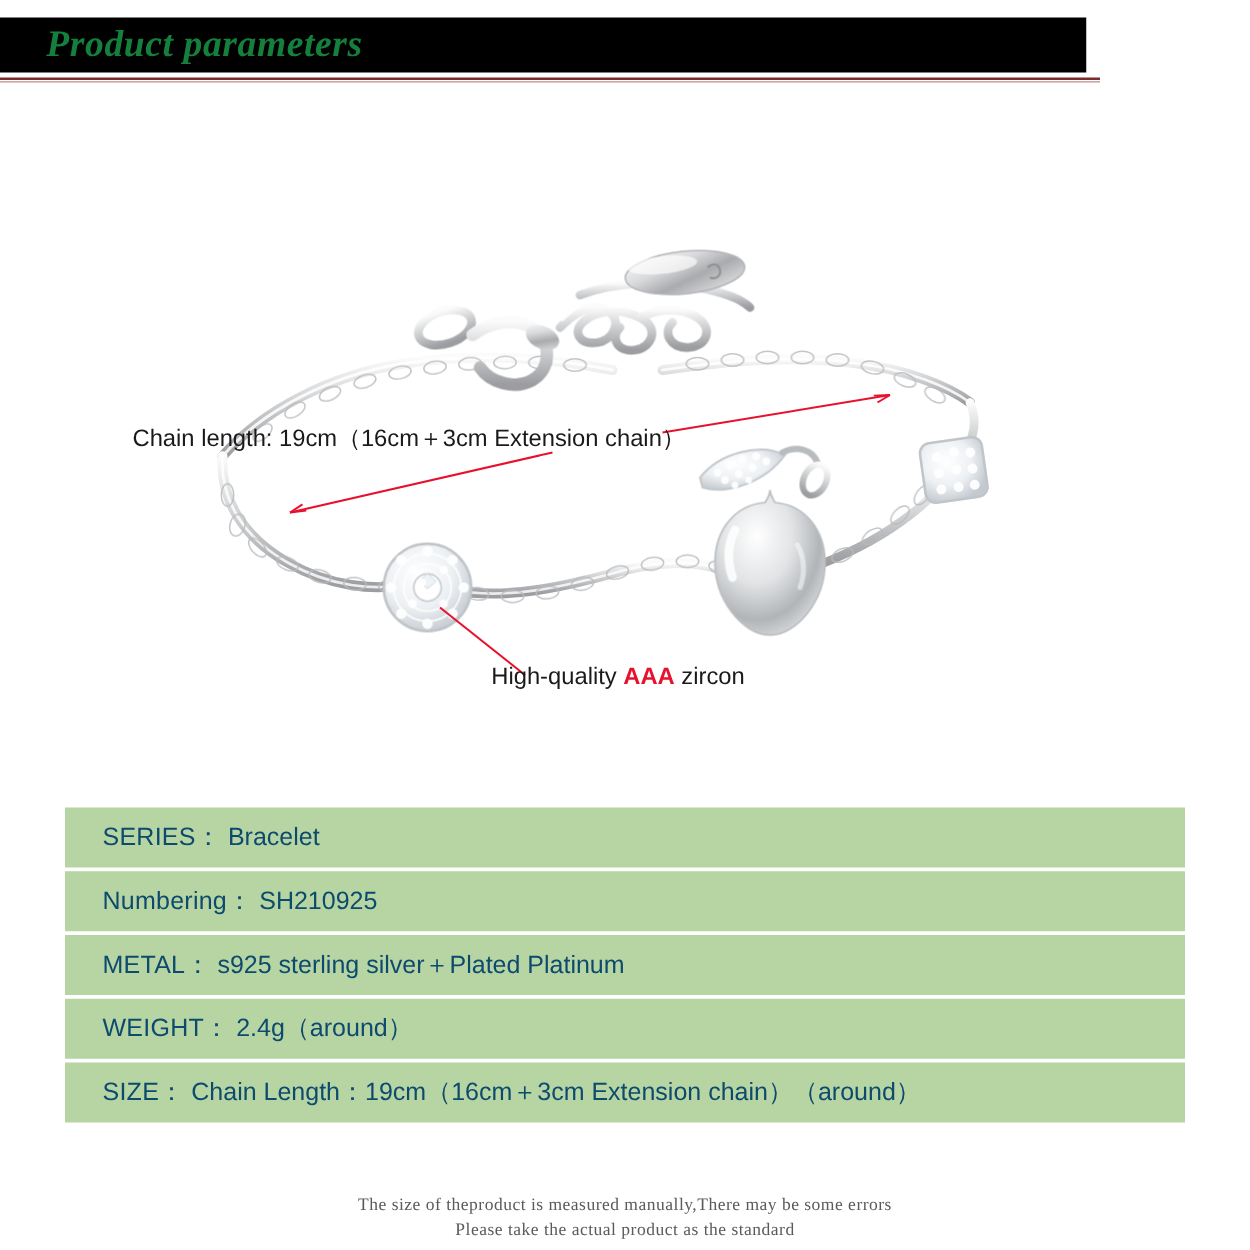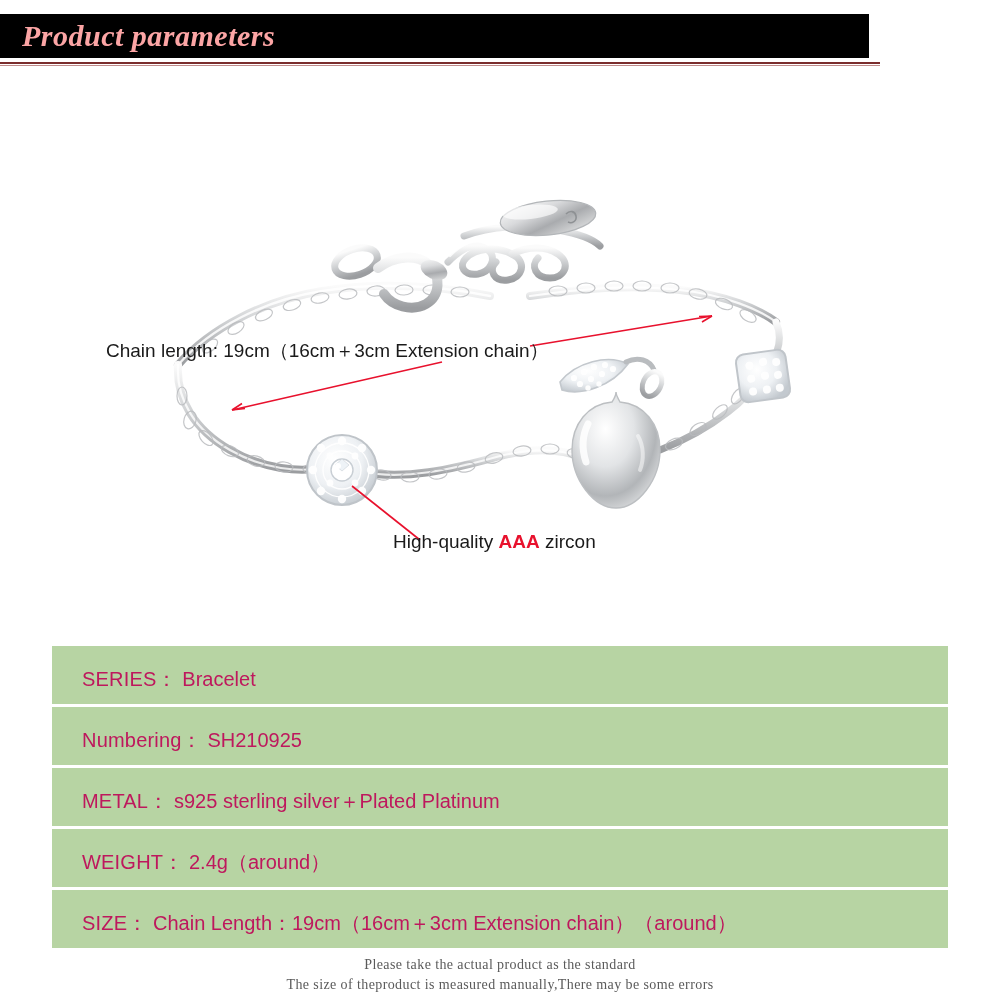--- a/index.html
+++ b/index.html
@@ -14,27 +14,27 @@
   
   .header {
     position: absolute;
     left: 0; top: 14px;
     width: 869px; height: 44px;
     background: #000000;
     display: flex;
     align-items: center;
   }
   .header-title {
-    color: #fca5a5;
+    color: #15803d;
     font-family: "Liberation Serif", serif;
     font-style: italic;
     font-weight: bold;
     font-size: 30px;
     letter-spacing: 0.5px;
-    padding-left: 22px;
+    padding-left: 37px;
     white-space: nowrap;
   }
   .header-rule {
     position: absolute;
     left: 0; top: 62px;
     width: 880px; height: 2px;
     background: #7b2d2d;
   }
   .header-rule2 {
     position: absolute;
@@ -65,23 +65,23 @@
   
   .spec-table {
     position: absolute;
     left: 52px; top: 643px;
     width: 896px;
     border-collapse: separate;
     border-spacing: 0 3px;
   }
   .spec-table td {
     background: #b7d4a3;
-    color: #be185d;
+    color: #0c4a6e;
     font-size: 20px;
-    padding: 20px 14px 11px 30px;
+    padding: 10px 14px 11px 30px;
     height: 44px;
     vertical-align: middle;
     white-space: nowrap;
     font-family: "Liberation Sans", sans-serif;
   }
   .spec-table tr.split td.left  { width: 440px; }
   .spec-table tr.split td.right { width: 456px; }
   .spec-label { letter-spacing: 0.2px; }
 
   
@@ -338,15 +338,15 @@
     <tr>
       <td colspan="2">
         <span class="spec-label">SIZE：</span>
         <span>Chain Length：19cm（16cm＋3cm Extension chain）（around）</span>
       </td>
     </tr>
   </tbody>
 </table>
 
 <div class="footer">
+  <div>The size of theproduct is measured manually,There may be some errors</div>
   <div>Please take the actual product as the standard</div>
-  <div>The size of theproduct is measured manually,There may be some errors</div>
 </div>
 
 </body></html>

